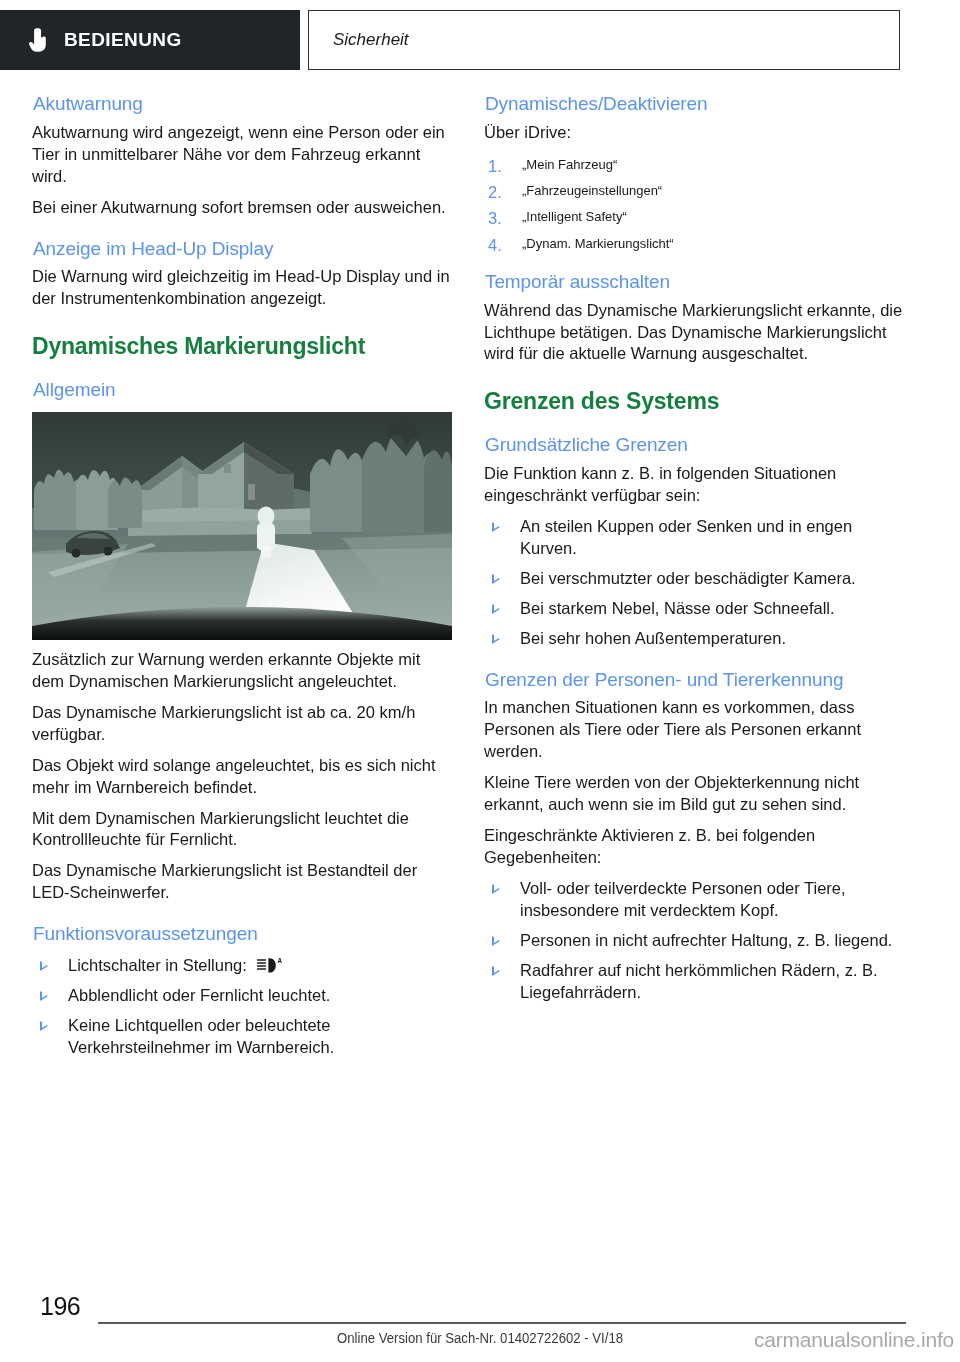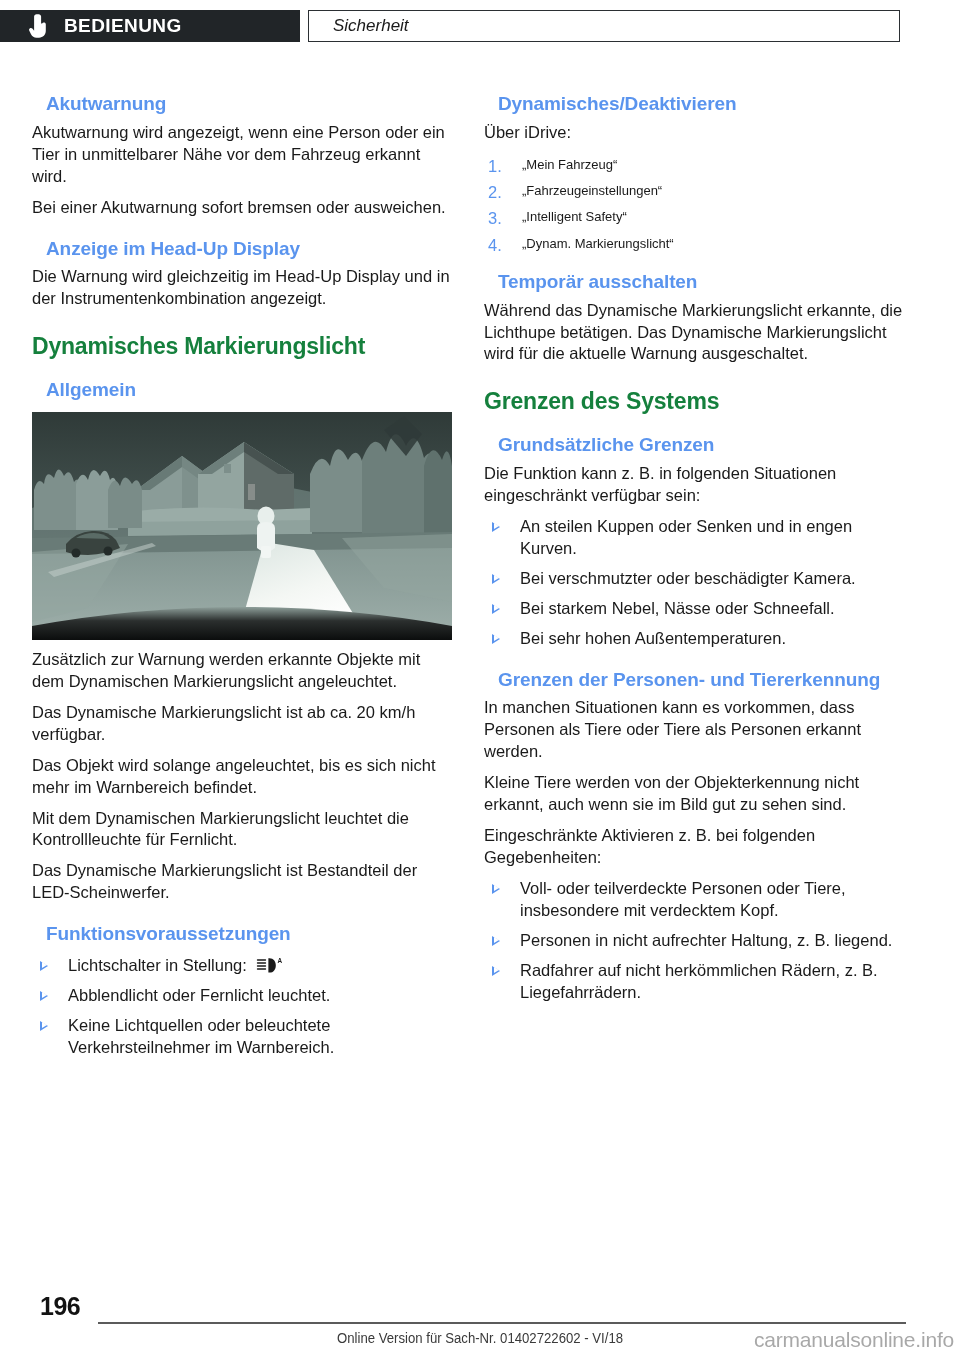--- a/index.html
+++ b/index.html
@@ -12,21 +12,21 @@
     color: #1a1a1a;
     position: relative;
     overflow: hidden;
   }
 
   
   .header {
     position: absolute;
     left: 0; top: 10px;
     width: 960px;
-    height: 32px;
+    height: 60px;
     display: flex;
     align-items: stretch;
   }
   .header-chapter {
     width: 300px;
     background: #212528;
     display: flex;
     align-items: center;
     padding-left: 28px;
     gap: 14px;
@@ -77,23 +77,23 @@
   h1.chapter-heading {
     font-size: 23px;
     font-weight: bold;
     color: #15803d;
     margin: 22px 0 4px 0;
     line-height: 1.22;
     letter-spacing: -0.2px;
   }
   h2.section-heading {
     font-size: 19px;
-    font-weight: bold;
+    font-weight: normal;
     color: #5a94ee;
-    margin: 18px 0 3px 14px;
+    margin: 18px 0 3px 1px;
     line-height: 1.25;
     letter-spacing: -0.1px;
   }
   h2.section-heading.first { margin-top: 0; }
   p.body-text {
     font-size: 16.5px;
     line-height: 1.33;
     margin: 9px 0 0 0;
     color: #1a1a1a;
   }
@@ -183,21 +183,21 @@
     left: 0;
     top: 1292px;
     width: 960px;
     height: 70px;
   }
   .page-number {
     position: absolute;
     left: 40px;
     top: 0;
     font-size: 25px;
-    font-weight: bold;
+    font-weight: normal;
     color: #121212;
     letter-spacing: -0.5px;
   }
   .footer-rule {
     position: absolute;
     left: 98px;
     top: 30px;
     width: 808px;
     height: 2px;
     background: #5b5b5b;

